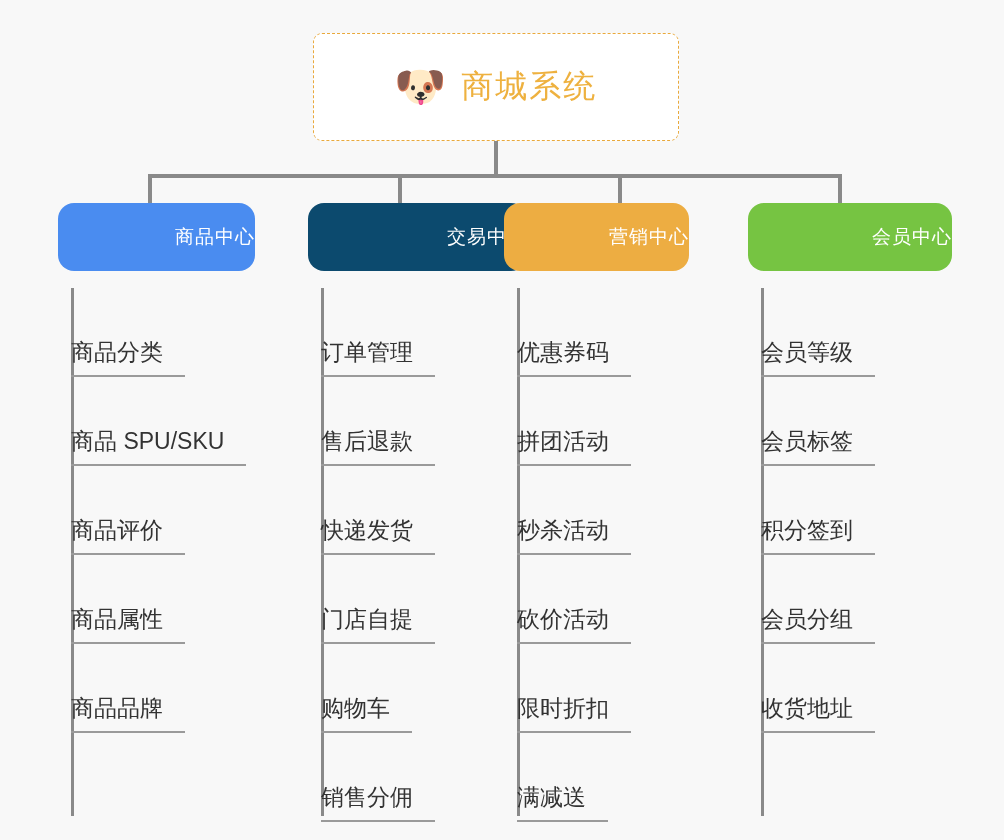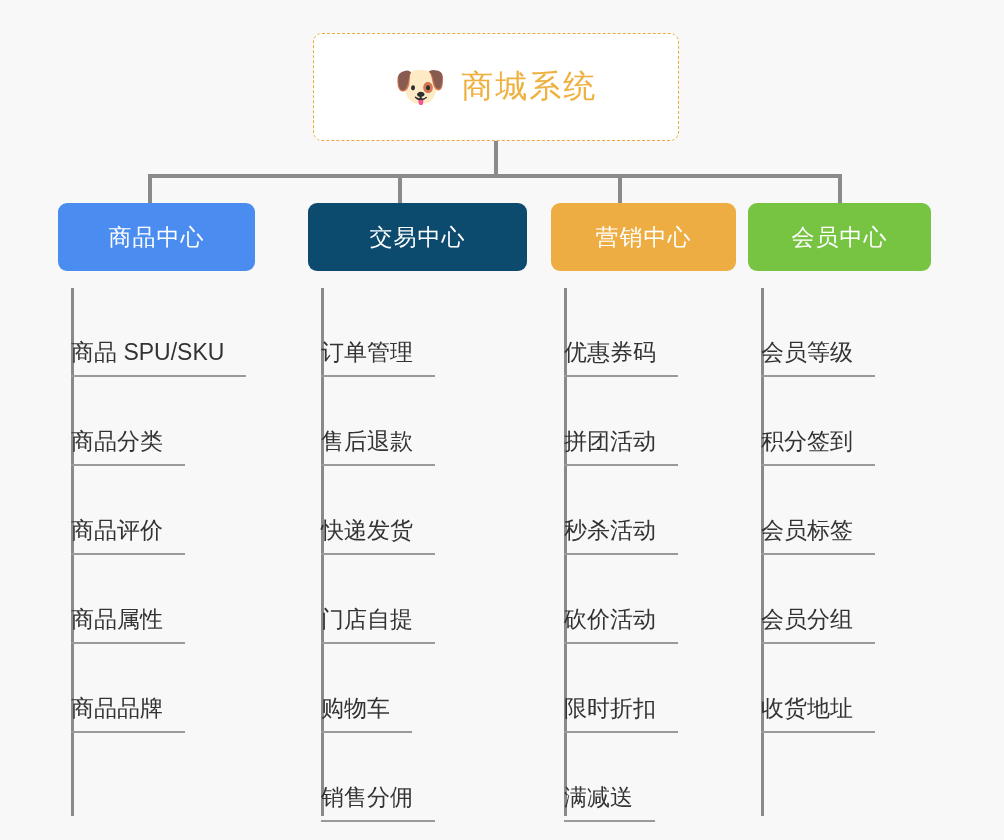--- a/index.html
+++ b/index.html
@@ -56,26 +56,26 @@
   .h-line { height: 4px; }
 
   
   .column {
     position: absolute;
     top: 203px;
   }
   .cat-box {
     box-sizing: border-box;
     height: 68px;
-    border-radius: 9px;
+    border-radius: 16px;
     display: flex;
     align-items: center;
-    justify-content: center;
+    justify-content: flex-end;
     color: #ffffff;
-    font-size: 23px;
+    font-size: 19px;
     letter-spacing: 1px;
     white-space: nowrap;
   }
 
   
   .leaf-wrap {
     position: relative;
     margin-top: 17px;
   }
   .trunk {
@@ -123,24 +123,24 @@
   <div class="line v-line" style="left: 618px; top: 174px; height: 30px; background: rgb(138, 138, 138);"></div>
   <div class="line v-line" style="left: 838px; top: 174px; height: 30px; background: rgb(138, 138, 138);"></div>
 
   <div class="column" style="left:58px; width:197px;">
     <div class="cat-box" style="width: 197px; background: rgb(74, 140, 240);">
       <span>商品中心</span>
     </div>
     <div class="leaf-wrap">
       <div class="trunk" style="height: 528px; background: rgb(138, 138, 138);"></div>
       <div class="leaf">
+          <span class="leaf-label">商品分类</span>
+        </div>
+      <div class="leaf">
           <span class="leaf-label">商品 SPU/SKU</span>
-        </div>
-      <div class="leaf">
-          <span class="leaf-label">商品分类</span>
         </div>
       <div class="leaf">
           <span class="leaf-label">商品评价</span>
         </div>
       <div class="leaf">
           <span class="leaf-label">商品属性</span>
         </div>
       <div class="leaf">
           <span class="leaf-label">商品品牌</span>
         </div>
@@ -167,21 +167,21 @@
         </div>
       <div class="leaf">
           <span class="leaf-label">购物车</span>
         </div>
       <div class="leaf">
           <span class="leaf-label">销售分佣</span>
         </div>
     </div>
   </div>
 
-  <div class="column" style="left:551px; width:185px;">
+  <div class="column" style="left:504px; width:185px;">
     <div class="cat-box" style="width: 185px; background: rgb(237, 173, 66);">
       <span>营销中心</span>
     </div>
     <div class="leaf-wrap">
       <div class="trunk" style="height: 528px; background: rgb(138, 138, 138);"></div>
       <div class="leaf">
           <span class="leaf-label">优惠券码</span>
         </div>
       <div class="leaf">
           <span class="leaf-label">拼团活动</span>
@@ -195,35 +195,35 @@
       <div class="leaf">
           <span class="leaf-label">限时折扣</span>
         </div>
       <div class="leaf">
           <span class="leaf-label">满减送</span>
         </div>
     </div>
   </div>
 
   <div class="column" style="left:748px; width:183px;">
-    <div class="cat-box" style="width: 183px; background: rgb(118, 196, 66);">
+    <div class="cat-box" style="width: 204px; background: rgb(118, 196, 66);">
       <span>会员中心</span>
     </div>
     <div class="leaf-wrap">
       <div class="trunk" style="height: 528px; background: rgb(138, 138, 138);"></div>
       <div class="leaf">
           <span class="leaf-label">会员等级</span>
         </div>
       <div class="leaf">
+          <span class="leaf-label">会员标签</span>
+        </div>
+      <div class="leaf">
           <span class="leaf-label">积分签到</span>
         </div>
       <div class="leaf">
-          <span class="leaf-label">会员标签</span>
-        </div>
-      <div class="leaf">
           <span class="leaf-label">会员分组</span>
         </div>
       <div class="leaf">
           <span class="leaf-label">收货地址</span>
         </div>
     </div>
   </div>
 
 </div>
 

